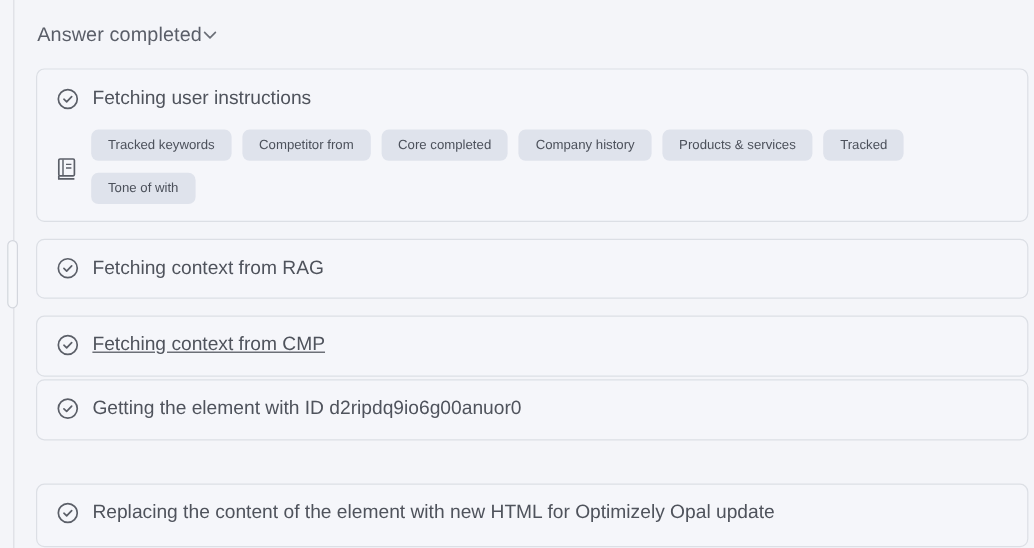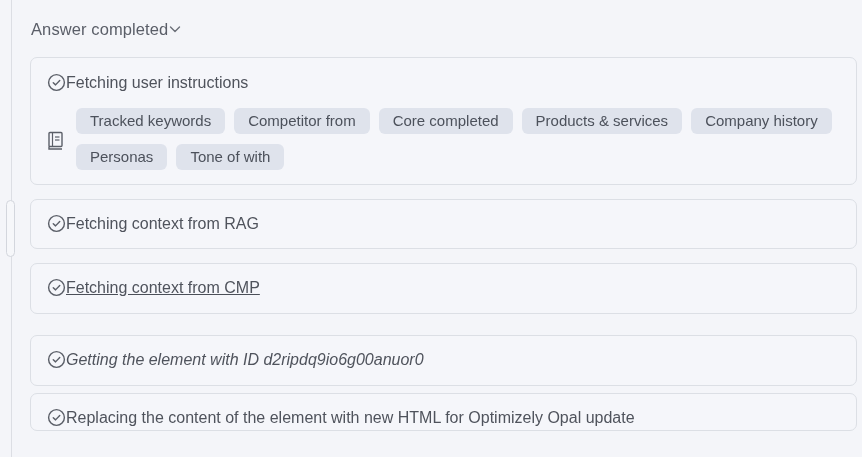--- a/index.html
+++ b/index.html
@@ -65,20 +65,21 @@
       box-sizing: border-box;
       border: 1px solid #dcdfe5;
       border-radius: 7px;
       background: #f5f6fa;
     }
     .card-head {
       position: absolute;
       left: 16px;
       display: flex;
       align-items: center;
+      gap: 11px;
     }
     .check-icon {
       width: 19px;
       height: 19px;
       display: inline-flex;
     }
     .card-title {
       font-size: 16px;
       color: #4f535c;
       white-space: nowrap;
@@ -99,21 +100,21 @@
       flex-wrap: wrap;
       gap: 10px 9px;
     }
     .chip {
       height: 26px;
       line-height: 26px;
       padding: 0 14px;
       border-radius: 6px;
       background: #dfe3ec;
       color: #4c515b;
-      font-size: 15px;
+      font-size: 11px;
       white-space: nowrap;
       cursor: pointer;
     }
   </style>
 </head>
 <body>
 
 <div class="root">
 
   <div class="left-rail"></div>
@@ -144,23 +145,23 @@
           <path d="M2 15.5 v2.5 h13" fill="none" stroke="#5b5f68" stroke-width="1.4"></path>
           <line x1="5.5" y1="2" x2="5.5" y2="15" stroke="#5b5f68" stroke-width="1.2"></line>
           <line x1="8" y1="6" x2="12.5" y2="6" stroke="#5b5f68" stroke-width="1.2"></line>
           <line x1="8" y1="9" x2="12.5" y2="9" stroke="#5b5f68" stroke-width="1.2"></line>
         </svg>
     </span>
     <div class="chips">
       <span class="chip">Tracked keywords</span>
       <span class="chip">Competitor from</span>
       <span class="chip">Core completed</span>
+      <span class="chip">Company history</span>
       <span class="chip">Products &amp; services</span>
-      <span class="chip">Company history</span>
-      <span class="chip">Personas</span>
+      <span class="chip">Tracked</span>
       <span class="chip">Tone of with</span>
     </div>
   </div>
 
   <div class="card" style="top:199px;height:50px;">
     <div class="card-head" style="top:14px;">
       <span class="check-icon">
         <svg width="19" height="19" viewBox="0 0 20 20">
             <circle cx="10" cy="10" r="8.3" fill="none" stroke="#5b5f68" stroke-width="1.5"></circle>
             <path d="M6.6 10.2 L9 12.5 L13.4 7.9" fill="none" stroke="#5b5f68" stroke-width="1.5" stroke-linecap="round" stroke-linejoin="round"></path>
@@ -175,33 +176,33 @@
       <span class="check-icon">
         <svg width="19" height="19" viewBox="0 0 20 20">
             <circle cx="10" cy="10" r="8.3" fill="none" stroke="#5b5f68" stroke-width="1.5"></circle>
             <path d="M6.6 10.2 L9 12.5 L13.4 7.9" fill="none" stroke="#5b5f68" stroke-width="1.5" stroke-linecap="round" stroke-linejoin="round"></path>
           </svg>
       </span>
       <span class="card-title">Fetching context from CMP</span>
     </div>
   </div>
 
-  <div class="card" style="top:335px;height:51px;font-style:italic;">
+  <div class="card" style="top:316px;height:51px;">
     <div class="card-head" style="top:14px;">
       <span class="check-icon">
         <svg width="19" height="19" viewBox="0 0 20 20">
             <circle cx="10" cy="10" r="8.3" fill="none" stroke="#5b5f68" stroke-width="1.5"></circle>
             <path d="M6.6 10.2 L9 12.5 L13.4 7.9" fill="none" stroke="#5b5f68" stroke-width="1.5" stroke-linecap="round" stroke-linejoin="round"></path>
           </svg>
       </span>
       <span class="card-title">Getting the element with ID d2ripdq9io6g00anuor0</span>
     </div>
   </div>
 
-  <div class="card" style="top:393px;height:38px;">
+  <div class="card" style="top:403px;height:53px;">
     <div class="card-head" style="top:14px;">
       <span class="check-icon">
         <svg width="19" height="19" viewBox="0 0 20 20">
             <circle cx="10" cy="10" r="8.3" fill="none" stroke="#5b5f68" stroke-width="1.5"></circle>
             <path d="M6.6 10.2 L9 12.5 L13.4 7.9" fill="none" stroke="#5b5f68" stroke-width="1.5" stroke-linecap="round" stroke-linejoin="round"></path>
           </svg>
       </span>
       <span class="card-title">Replacing the content of the element with new HTML for Optimizely Opal update</span>
     </div>
   </div>

